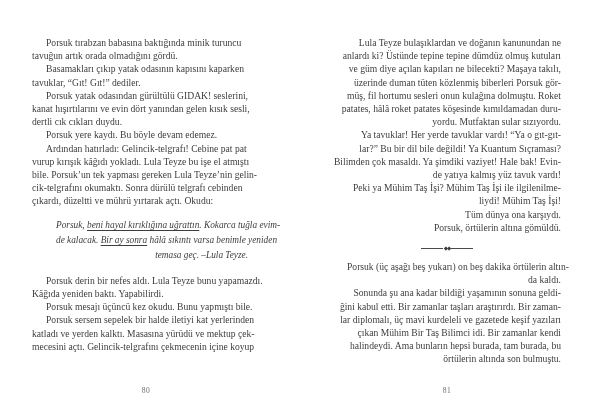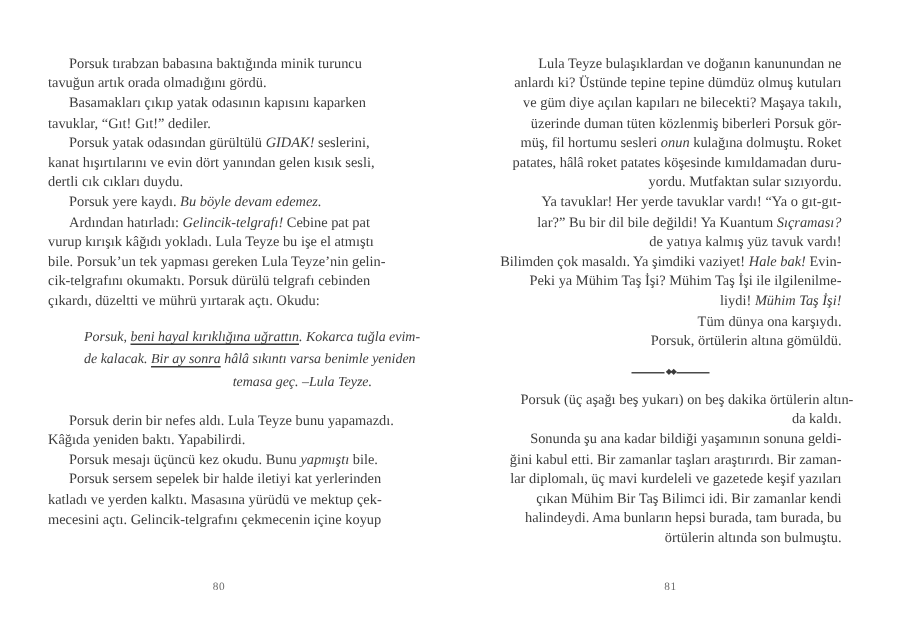--- a/index.html
+++ b/index.html
@@ -16,21 +16,21 @@
     width: 228px;
     color: #3d3d3d;
     font-size: 9.6px;
     line-height: 13.2px;
   }
   .page.left  { left: 32px; }
   .page.right { left: 333px; text-align: right; }
   .block.para .line:first-child { text-indent: 14px; }
   .line { white-space: nowrap; }
   .line span { white-space: nowrap; }
-  .i  { font-style: italic; }
+  .i  { }
   .u  { text-decoration: underline; text-underline-offset: 1.5px; }
   .block.letter {
     margin: 10px 12px 10px 24px;
     font-style: italic;
     font-size: 9.3px;
     line-height: 15.4px;
     text-align: right;
   }
   .block.letter .line:first-child { text-indent: 0; }
   .block.divider {
@@ -83,21 +83,21 @@
         <div class="line"><span>kanat hışırtılarını ve evin dört yanından gelen kısık sesli,</span></div>
         <div class="line"><span>dertli cık cıkları duydu.</span></div>
       </div>
       <div class="block para">
         <div class="line"><span>Porsuk yere kaydı. </span><span class="i">Bu böyle devam edemez.</span></div>
       </div>
       <div class="block para">
         <div class="line"><span>Ardından hatırladı: </span><span class="i">Gelincik-telgrafı!</span><span> Cebine pat pat</span></div>
         <div class="line"><span>vurup kırışık kâğıdı yokladı. Lula Teyze bu işe el atmıştı</span></div>
         <div class="line"><span>bile. Porsuk’un tek yapması gereken Lula Teyze’nin gelin-</span></div>
-        <div class="line"><span>cik-telgrafını okumaktı. Porsuk dürülü telgrafı cebinden</span></div>
+        <div class="line"><span>cik-telgrafını okumaktı. Sonra dürülü telgrafı cebinden</span></div>
         <div class="line"><span>çıkardı, düzeltti ve mührü yırtarak açtı. Okudu:</span></div>
       </div>
       <div class="block letter">
         <div class="line"><span>Porsuk, </span><span class="u">beni hayal kırıklığına uğrattın</span><span>. Kokarca tuğla evim-</span></div>
         <div class="line"><span>de kalacak. </span><span class="u">Bir ay sonra</span><span> hâlâ sıkıntı varsa benimle yeniden</span></div>
         <div class="line"><span>temasa geç. –Lula Teyze.</span></div>
       </div>
       <div class="block para">
         <div class="line"><span>Porsuk derin bir nefes aldı. Lula Teyze bunu yapamazdı.</span></div>
         <div class="line"><span>Kâğıda yeniden baktı. Yapabilirdi.</span></div>
@@ -117,22 +117,22 @@
         <div class="line"><span>anlardı ki? Üstünde tepine tepine dümdüz olmuş kutuları</span></div>
         <div class="line"><span>ve güm diye açılan kapıları ne bilecekti? Maşaya takılı,</span></div>
         <div class="line"><span>üzerinde duman tüten közlenmiş biberleri Porsuk gör-</span></div>
         <div class="line"><span>müş, fil hortumu sesleri </span><span class="i">onun</span><span> kulağına dolmuştu. Roket</span></div>
         <div class="line"><span>patates, hâlâ roket patates köşesinde kımıldamadan duru-</span></div>
         <div class="line"><span>yordu. Mutfaktan sular sızıyordu.</span></div>
       </div>
       <div class="block para">
         <div class="line"><span>Ya tavuklar! Her yerde tavuklar vardı! “Ya o gıt-gıt-</span></div>
         <div class="line"><span>lar?” Bu bir dil bile değildi! Ya Kuantum </span><span class="i">Sıçraması?</span></div>
+        <div class="line"><span>Bilimden çok masaldı. Ya şimdiki vaziyet! </span><span class="i">Hale bak!</span><span> Evin-</span></div>
         <div class="line"><span>de yatıya kalmış yüz tavuk vardı!</span></div>
-        <div class="line"><span>Bilimden çok masaldı. Ya şimdiki vaziyet! </span><span class="i">Hale bak!</span><span> Evin-</span></div>
       </div>
       <div class="block para">
         <div class="line"><span>Peki ya Mühim Taş İşi? Mühim Taş İşi ile ilgilenilme-</span></div>
         <div class="line"><span>liydi! </span><span class="i">Mühim Taş İşi!</span></div>
       </div>
       <div class="block para">
         <div class="line"><span>Tüm dünya ona karşıydı.</span></div>
       </div>
       <div class="block para">
         <div class="line"><span>Porsuk, örtülerin altına gömüldü.</span></div>

